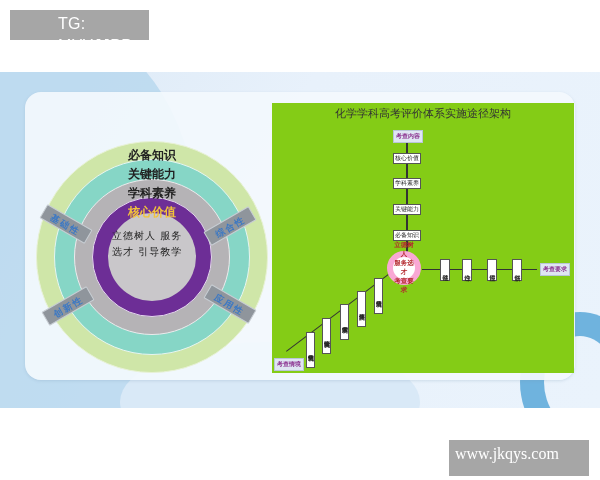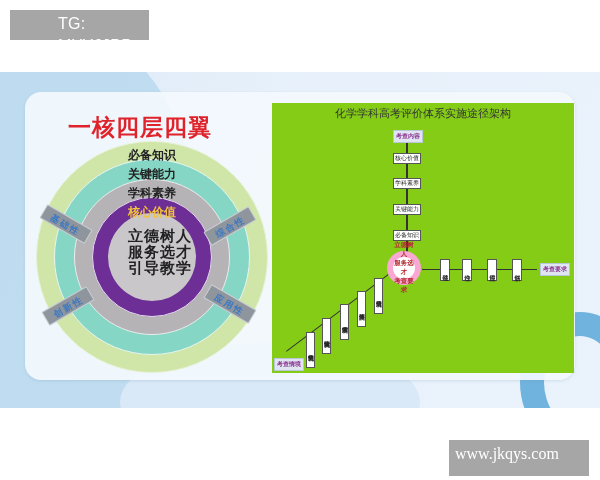--- a/index.html
+++ b/index.html
@@ -59,37 +59,36 @@
 
 <div class="root">
 
   <div class="slide">
     <div class="blob1"></div>
     <div class="blob3"></div>
     <div class="blob2"></div>
     <div class="card"></div>
   </div>
 
-  <div class="left-title">一核四层四翼</div>
 
   <div class="rings">
     <div class="ring" style="left:0;top:0;width:232px;height:232px;background:#cfe6a8;border:1px solid #e8f2d6;"></div>
     <div class="ring" style="left:18px;top:18px;width:196px;height:196px;background:#86d6c6;border:1px solid #e6f5f1;"></div>
     <div class="ring" style="left:38px;top:38px;width:156px;height:156px;background:#b5b3b6;border:1px solid #ecebed;"></div>
     <div class="ring" style="left:56px;top:56px;width:120px;height:120px;background:#6d2e96;border:1px solid #e3d6ec;"></div>
     <div class="ring" style="left:72px;top:72px;width:88px;height:88px;background:#c9c7ca;"></div>
   </div>
 
   <div class="ring-label" style="left:102px;top:147px;color:#222;">必备知识</div>
   <div class="ring-label" style="left:102px;top:166px;color:#222;">关键能力</div>
   <div class="ring-label" style="left:102px;top:185px;color:#222;">学科素养</div>
   <div class="ring-label" style="left:102px;top:204px;color:#f2c33a;">核心价值</div>
 
   <div class="core-text" style="left:112px;top:222px;width:80px;height:70px;">
-    <span style="display:block;font-size:15px;line-height:16px;text-align:right;letter-spacing:1px;padding-top:6px;font-weight:bold;">立德树人 服务选才 引导教学</span>
+    <span style="display:block;font-size:10px;line-height:16px;text-align:left;letter-spacing:1px;padding-top:6px;">立德树人 服务选才 引导教学</span>
   </div>
 
   <div class="wing" style="left:40px;top:216px;transform:rotate(30deg);">基础性</div>
   <div class="wing" style="left:204px;top:218px;transform:rotate(-30deg);">综合性</div>
   <div class="wing" style="left:42px;top:298px;transform:rotate(-30deg);">创新性</div>
   <div class="wing" style="left:204px;top:296px;transform:rotate(30deg);">应用性</div>
 
   <div class="right-panel">
     <div class="right-title">化学学科高考评价体系实施途径架构</div>
 

